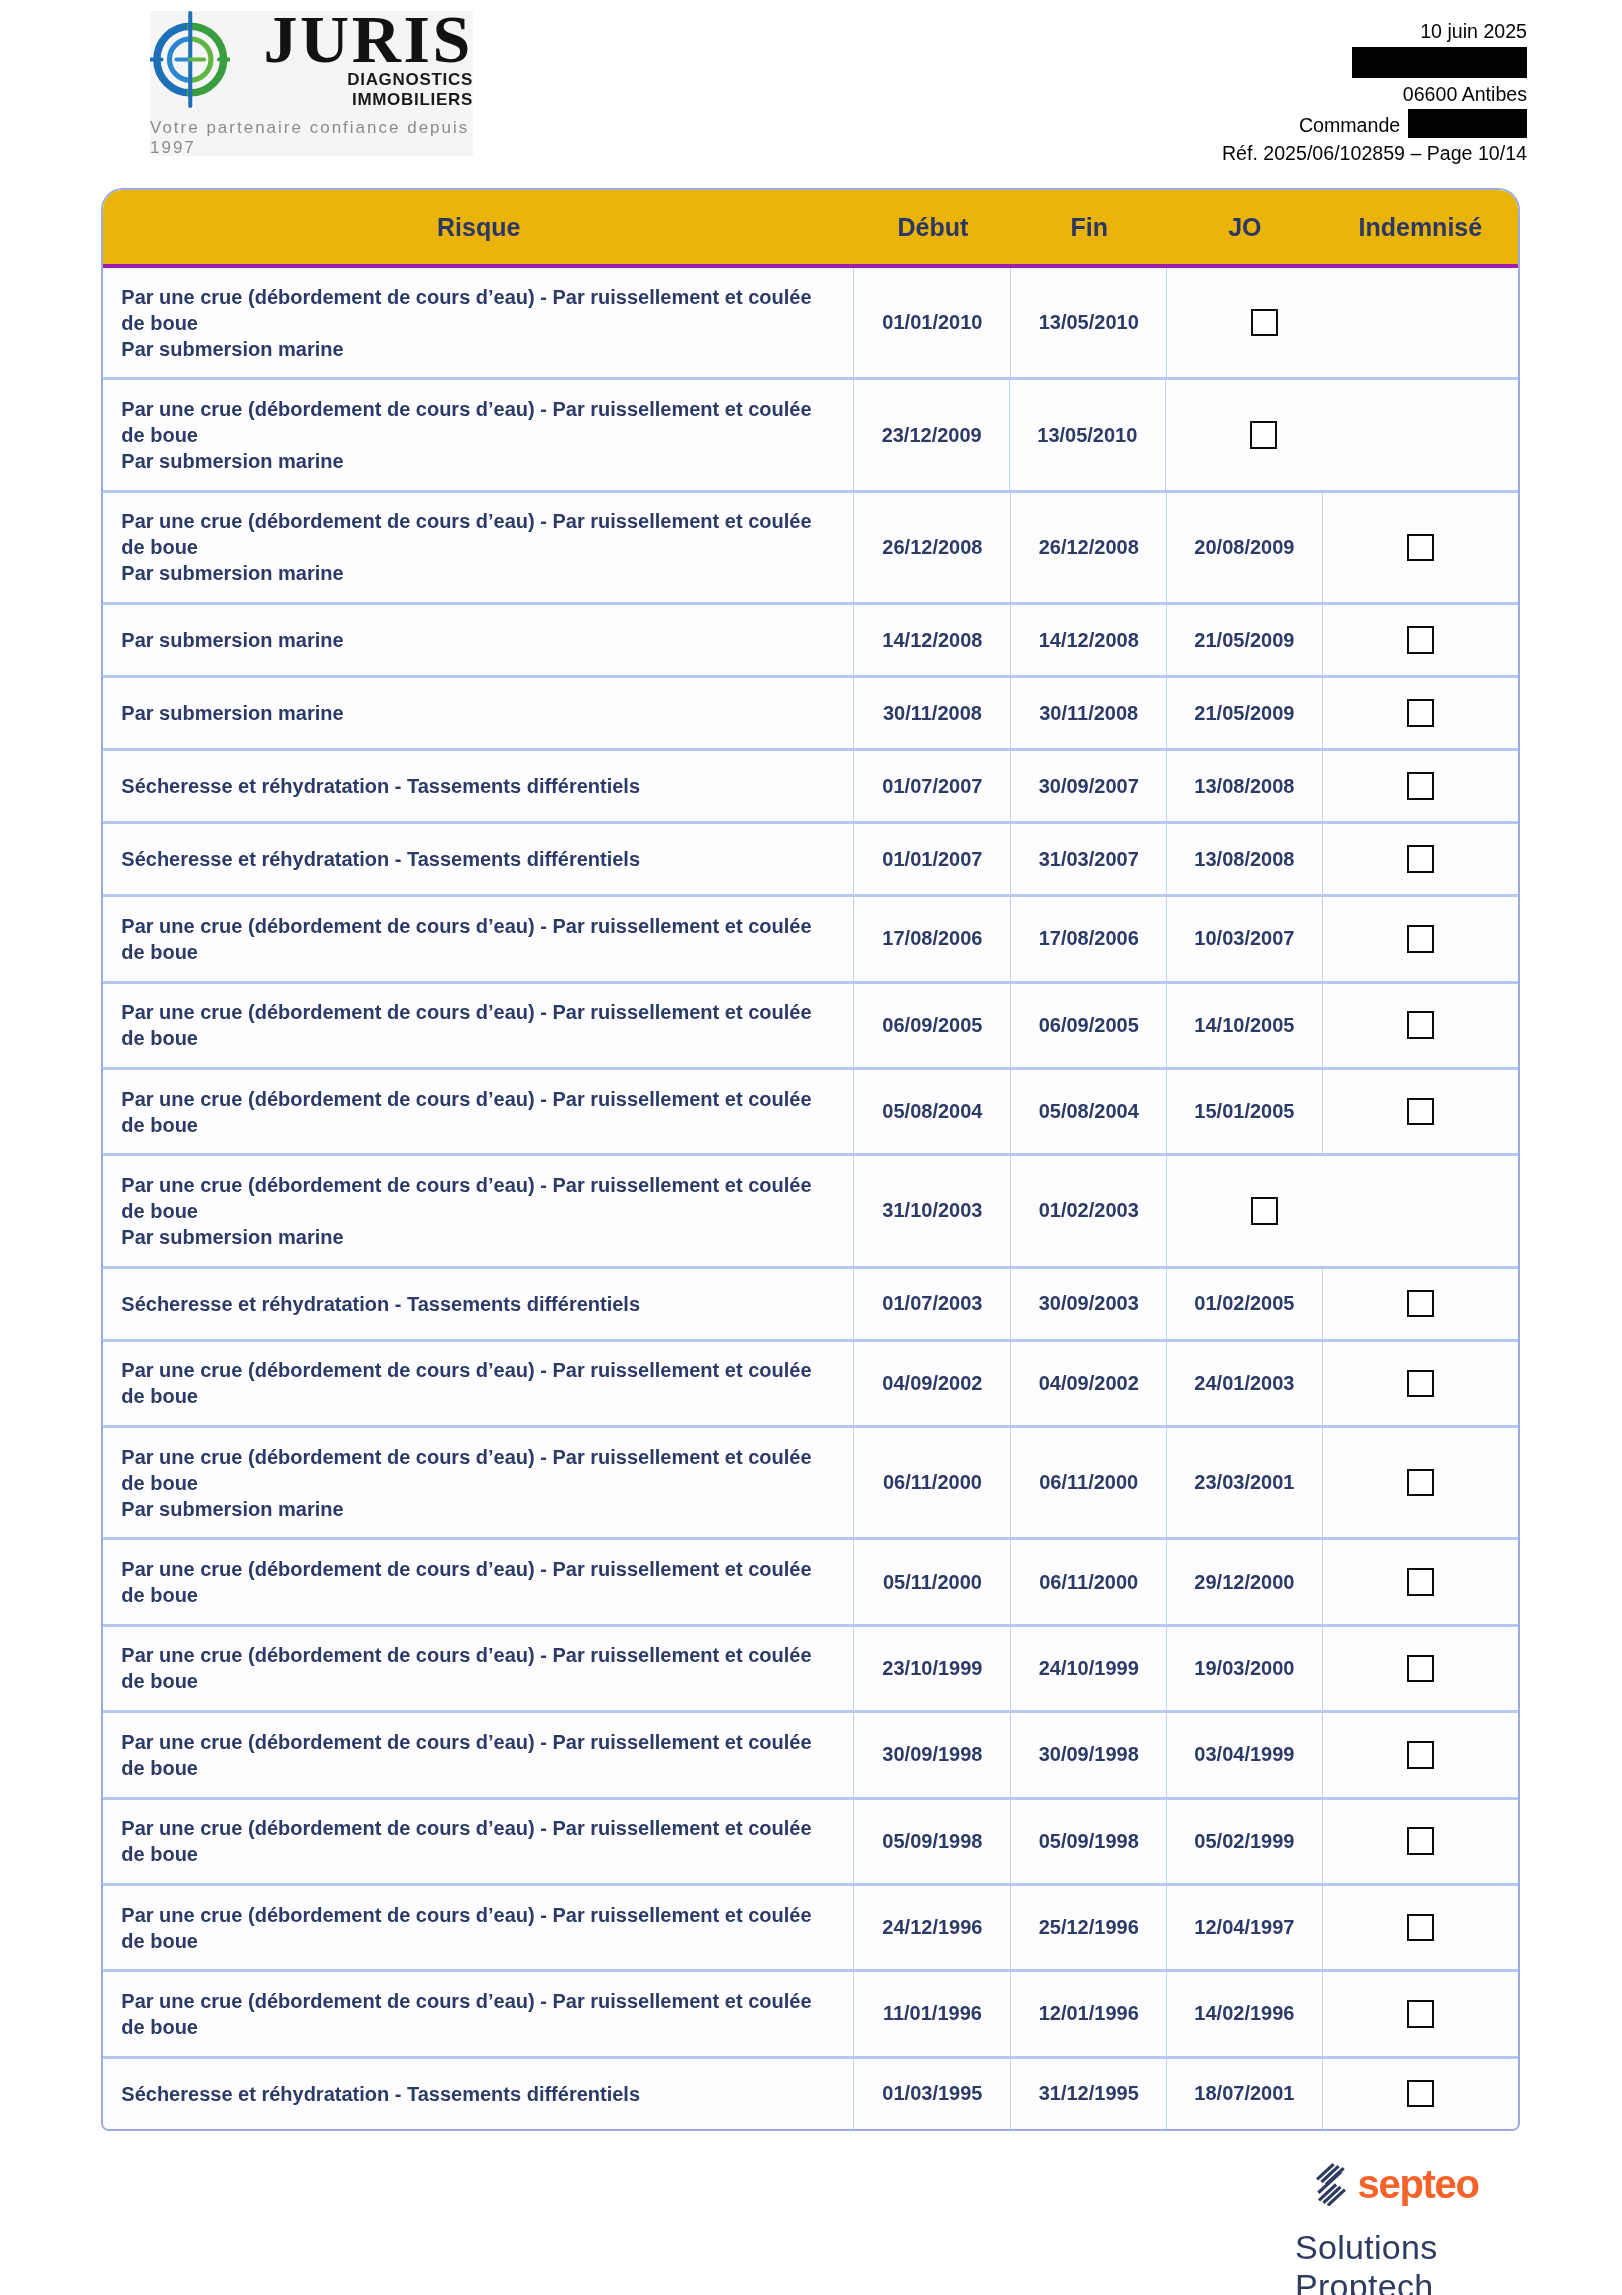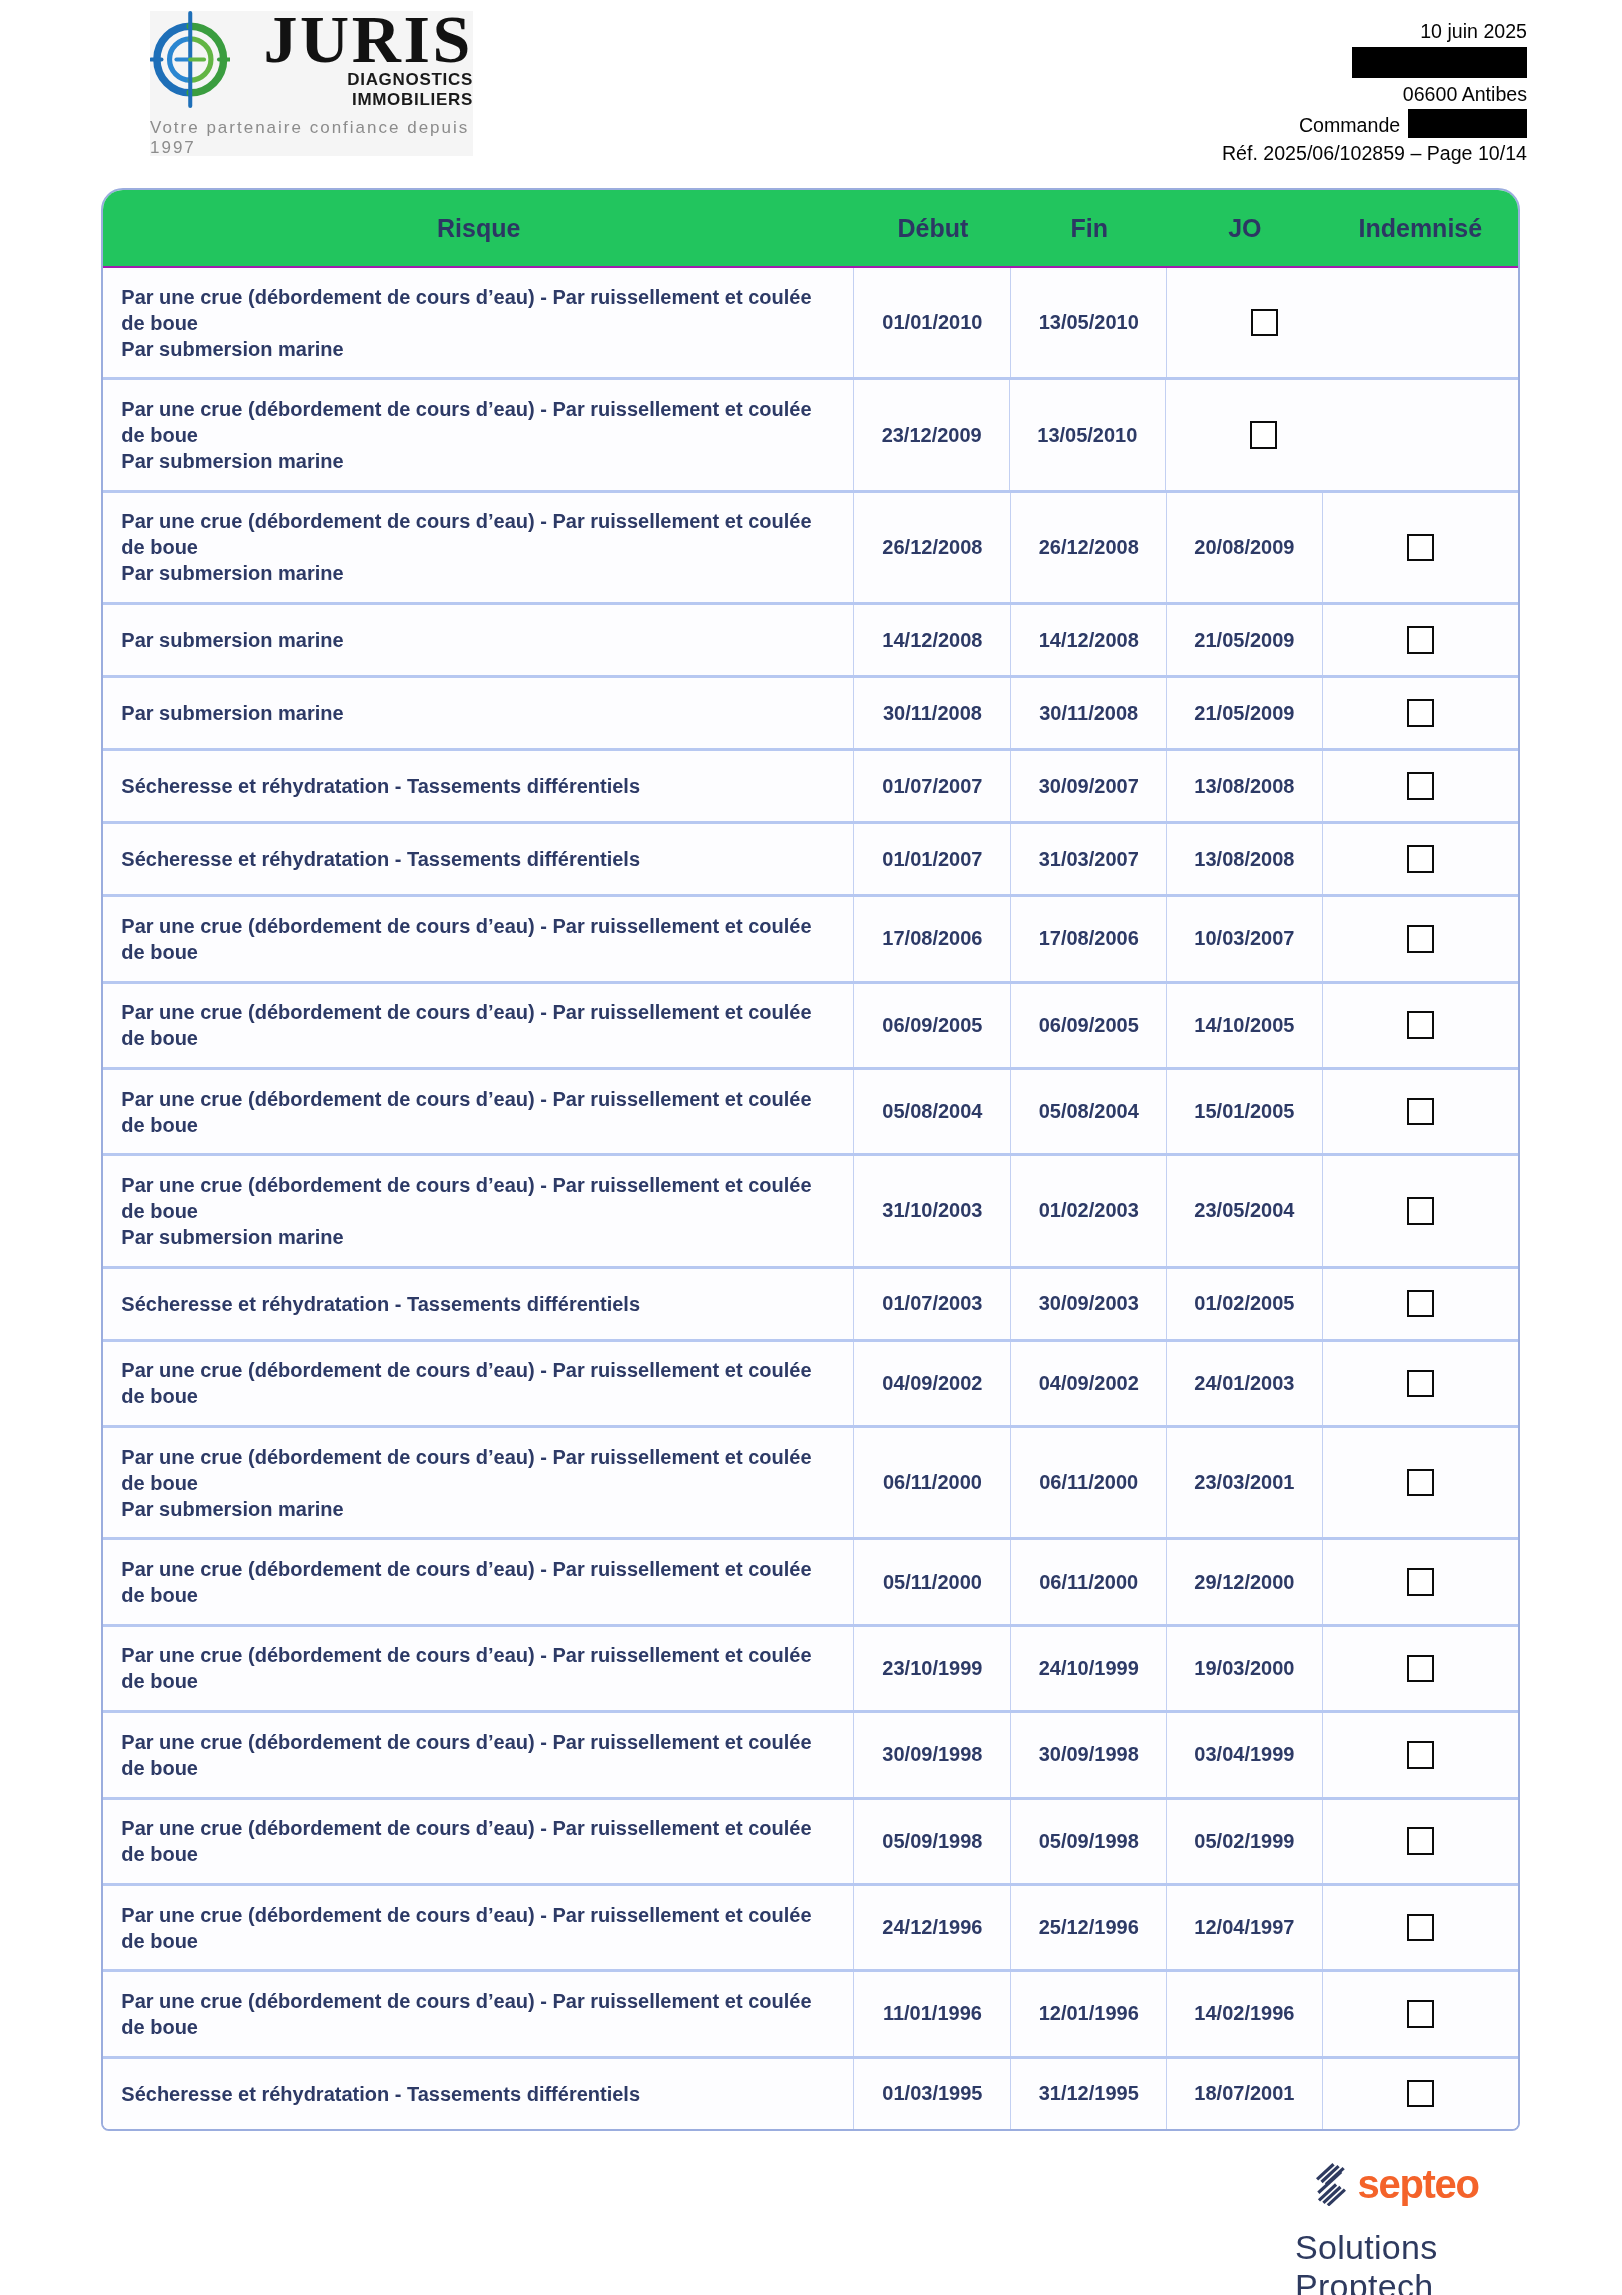--- a/index.html
+++ b/index.html
@@ -23,22 +23,22 @@
                  font-weight:normal; font-size:19.6px; color:#050505; line-height:29px; }
   .meta-line { display:block; }
   .redact-bar { display:inline-block; background:#000; vertical-align:middle; }
   .redact-lg { width:175px; height:31px; margin:1.3px 0; }
   .redact-sm { width:119px; height:29px; margin-left:7.8px; vertical-align:-6.5px; }
 
   
   .risk-table { position:absolute; left:101px; top:188px; width:1419px;
                 border:2px solid #9badde; border-radius:22px 22px 7.8px 7.8px;
                 overflow:hidden; background:#fdfdff; }
-  .thead { display:flex; height:78px; background:#22c55e;
-           border-bottom:2px solid #a21caf; align-items:center;
+  .thead { display:flex; height:78px; background:#eab308;
+           border-bottom:4px solid #a21caf; align-items:center;
            font-size:25px; font-weight:bold; color:#2c3763; }
   .th { display:flex; align-items:center; justify-content:center; height:100%; }
   .col-risque   { width:53.1%; }
   .col-debut    { width:11.1%; }
   .col-fin      { width:11.0%; }
   .col-jo       { width:11.0%; }
   .col-indemnise{ width:13.8%; }
   .th.col-risque { justify-content:center; }
 
   .trow { display:flex; min-height:73px; background:#fdfdff; }
@@ -222,21 +222,20 @@
     </div>
   </div>
 
   <div class="trow">
     <div class="cell risque col-risque">
           <div class="risk-line">Par une crue (débordement de cours d’eau) - Par ruissellement et coulée de boue</div>
           <div class="risk-line">Par submersion marine</div>
         </div>
     <div class="cell datec col-debut">31/10/2003</div>
     <div class="cell datec col-fin">01/02/2003</div>
-    <div class="cell datec col-jo">23/05/2004</div>
     <div class="cell indem col-indemnise">
       <div class="checkbox"></div>
     </div>
   </div>
 
   <div class="trow">
     <div class="cell risque col-risque">
           <div class="risk-line">Sécheresse et réhydratation - Tassements différentiels</div>
         </div>
     <div class="cell datec col-debut">01/07/2003</div>

